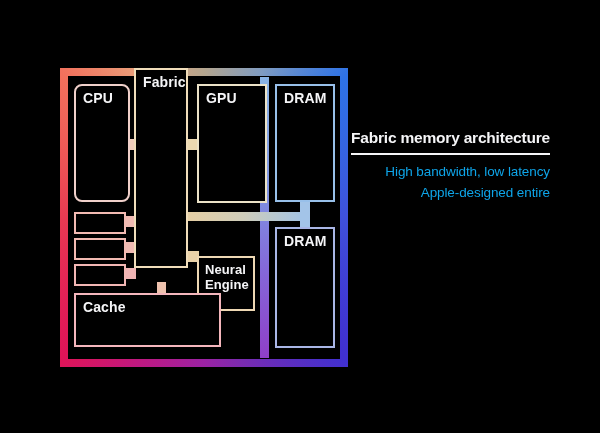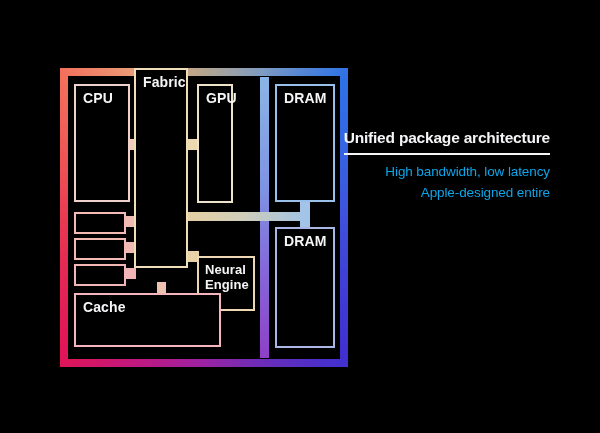--- a/index.html
+++ b/index.html
@@ -21,23 +21,23 @@
   .divider{
     position:absolute;left:260px;top:77px;width:9px;height:281px;
     background:linear-gradient(180deg,#8ab5e6 0%,#7e93e2 40%,#8566d8 70%,#8f3fc8 100%);
   }
   
   .block{position:absolute;background:#000;border:2px solid #fff;box-sizing:border-box;}
   .block-label{
     color:#f5f5f7;font-size:14px;font-weight:600;line-height:15px;
     padding:5px 0 0 7px;letter-spacing:0.1px;
   }
-  .b-cpu   {left:74px; top:84px; width:56px; height:118px;border-color:#f0d0ca;}
+  .b-cpu   {left:74px; top:84px; width:56px; height:118px;border-color:#f0d0ca;border-radius:8px;}
   .b-fabric{left:134px;top:68px; width:54px; height:200px;border-color:#f0ddba;}
-  .b-gpu   {left:197px;top:84px; width:36px; height:119px;border-color:#ece3c8;}
+  .b-gpu   {left:197px;top:84px; width:70px; height:119px;border-color:#ece3c8;}
   .b-dram1 {left:275px;top:84px; width:60px; height:118px;border-color:#98c0ea;}
   .b-sr1   {left:74px; top:212px;width:52px; height:22px; border-color:#f2bab2;}
   .b-sr2   {left:74px; top:238px;width:52px; height:22px; border-color:#f2bab2;}
   .b-sr3   {left:74px; top:264px;width:52px; height:22px; border-color:#f2b7b4;}
   .b-ne    {left:197px;top:228px;width:58px; height:55px; border-color:#eed8b4;margin-top:28px;}
   .b-ne .block-label{padding:4px 0 0 6px;font-size:13px;line-height:15px;width:44px;}
   .b-cache {left:74px; top:293px;width:147px;height:54px; border-color:#f4b6bc;}
   .b-dram2 {left:275px;top:227px;width:60px; height:121px;border-color:#a9b6e6;}
   
   .conn{position:absolute;}
@@ -107,20 +107,20 @@
     </div>
     <div class="block b-cache">
       <div class="block-label">Cache</div>
     </div>
     <div class="block b-dram2">
       <div class="block-label">DRAM</div>
     </div>
   </div>
 
   <div class="panel">
-    <div class="panel-title">Unified package architecture</div>
+    <div class="panel-title">Fabric memory architecture</div>
     <div class="panel-bullets">
       <div>High bandwidth, low latency</div>
       <div>Apple-designed entire</div>
     </div>
   </div>
 
 </div>
 
 </body></html>

